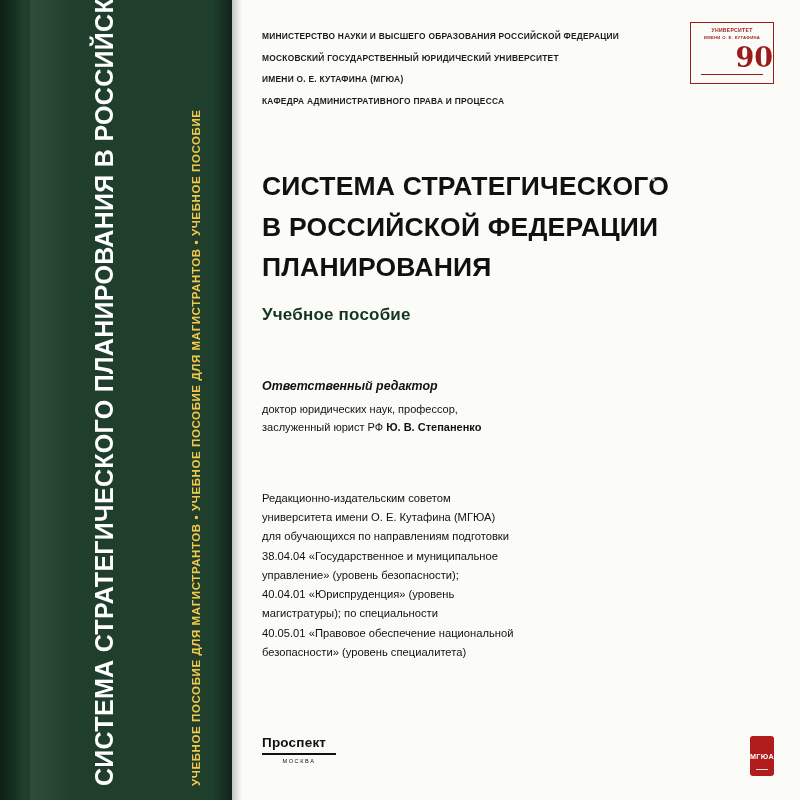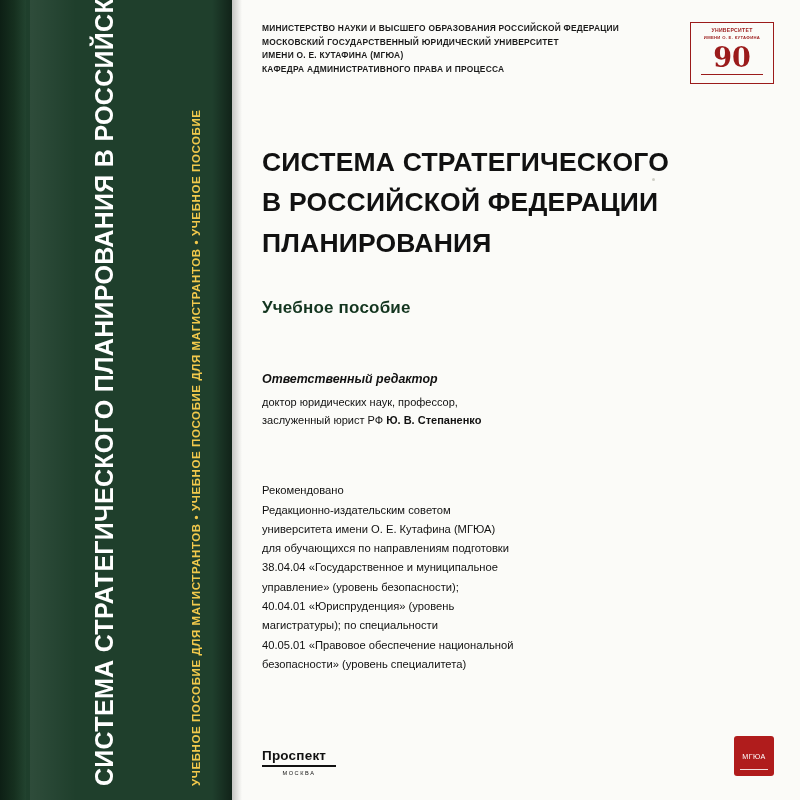--- a/index.html
+++ b/index.html
@@ -121,21 +121,21 @@
   }
   .org-block {
     font-size: 8.4px;
     font-weight: bold;
     color: #1a1a1a;
     line-height: 1.62;
     letter-spacing: 0.25px;
     text-transform: uppercase;
     max-width: 330px;
   }
-  .org-block div { white-space: nowrap; }
+  .org-block div { white-space: nowrap; margin-top: 8px; }
 
   .emblem {
     width: 84px;
     height: 62px;
     border: 1.4px solid #9b1b1b;
     box-sizing: border-box;
     position: relative;
     flex: 0 0 auto;
     background: #fbfbf8;
   }
@@ -143,21 +143,21 @@
     text-align: center;
     font-size: 5.1px;
     color: #9b1b1b;
     letter-spacing: 0.3px;
     line-height: 1.35;
     padding-top: 4px;
     font-weight: bold;
     text-transform: uppercase;
   }
   .emblem-number {
-    text-align: center;
+    text-align: right;
     font-size: 27px;
     font-weight: bold;
     color: #9b1b1b;
     line-height: 1;
     margin-top: 3px;
     font-family: "DejaVu Serif", serif;
   }
   .emblem-rule {
     position: absolute;
     left: 10px; right: 10px;
@@ -171,21 +171,21 @@
     font-size: 26.5px;
     font-weight: bold;
     color: #111111;
     line-height: 1.52;
     letter-spacing: 0.2px;
     text-transform: uppercase;
   }
   .title .line { display: block; }
 
   .subtitle {
-    margin-top: 35px;
+    margin-top: 18px;
     font-size: 17px;
     font-weight: bold;
     color: #13351f;
     letter-spacing: 0.2px;
   }
 
   .editor-block {
     margin-top: 54px;
   }
   .editor-label {
@@ -206,21 +206,21 @@
     margin-top: 52px;
     font-size: 11.2px;
     color: #111;
     line-height: 1.72;
     max-width: 300px;
   }
 
   .footer-row {
     margin-top: auto;
     display: flex;
-    align-items: flex-end;
+    align-items: flex-start;
     justify-content: space-between;
     padding-bottom: 6px;
   }
 
   .publisher {
     width: 74px;
     flex: 0 0 auto;
   }
   .publisher-name {
     font-size: 13.5px;
@@ -237,30 +237,30 @@
   .publisher-sub {
     margin-top: 3px;
     font-size: 5.6px;
     letter-spacing: 1.6px;
     color: #111;
     text-align: center;
     text-transform: uppercase;
   }
 
   .logo-mgua {
-    width: 40px;
+    width: 24px;
     height: 40px;
     background: #b01c1c;
     color: #fff;
     border-radius: 3px;
     display: flex;
     align-items: center;
     justify-content: center;
     font-size: 7.2px;
-    font-weight: normal;
+    font-weight: bold;
     letter-spacing: 0.4px;
     flex: 0 0 auto;
     position: relative;
   }
   .logo-mgua:after {
     content: "";
     position: absolute;
     left: 6px; right: 6px;
     bottom: 6px;
     height: 1px;
@@ -316,21 +316,20 @@
 
     <div class="editor-block">
       <div class="editor-label">Ответственный редактор</div>
       <div class="editor-line">доктор юридических наук, профессор,</div>
       <div class="editor-line">
         <span>заслуженный юрист РФ </span><b>Ю. В. Степаненко</b>
       </div>
     </div>
 
     <div class="recommend">
-      <div>Рекомендовано</div>
       <div>Редакционно-издательским советом</div>
       <div>университета имени О. Е. Кутафина (МГЮА)</div>
       <div>для обучающихся по направлениям подготовки</div>
       <div>38.04.04 «Государственное и муниципальное</div>
       <div>управление» (уровень безопасности);</div>
       <div>40.04.01 «Юриспруденция» (уровень</div>
       <div>магистратуры); по специальности</div>
       <div>40.05.01 «Правовое обеспечение национальной</div>
       <div>безопасности» (уровень специалитета)</div>
     </div>

